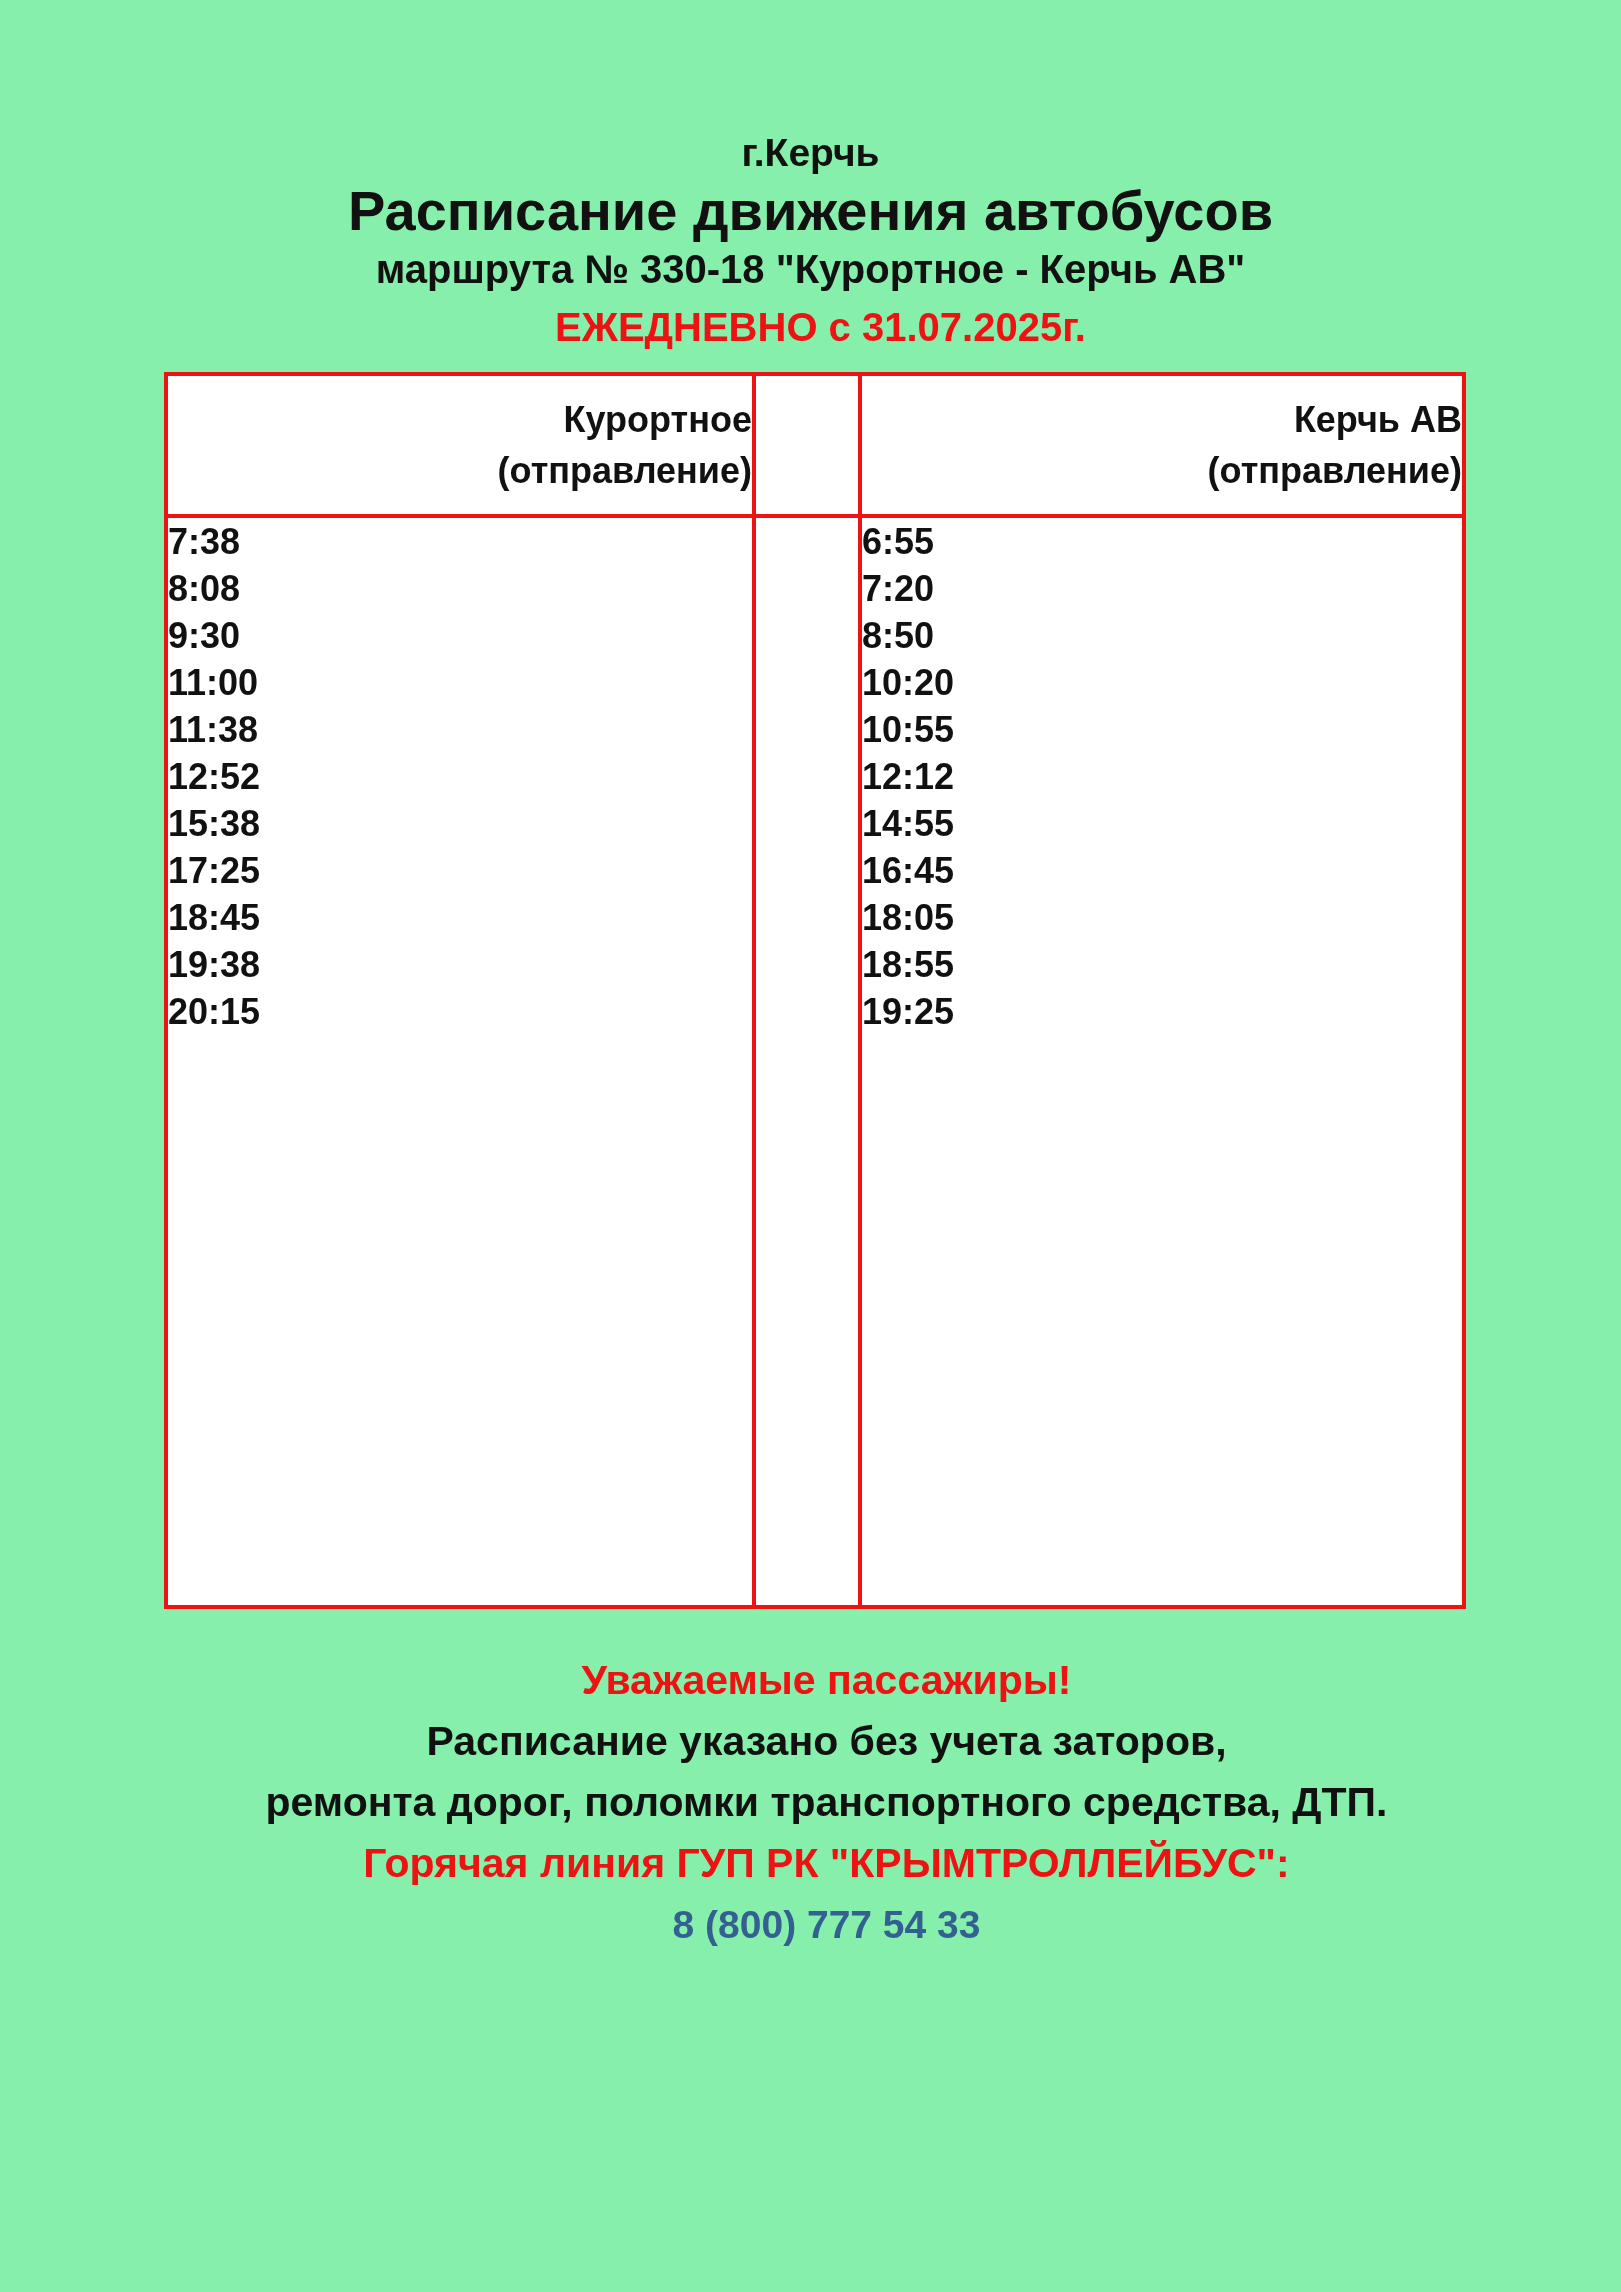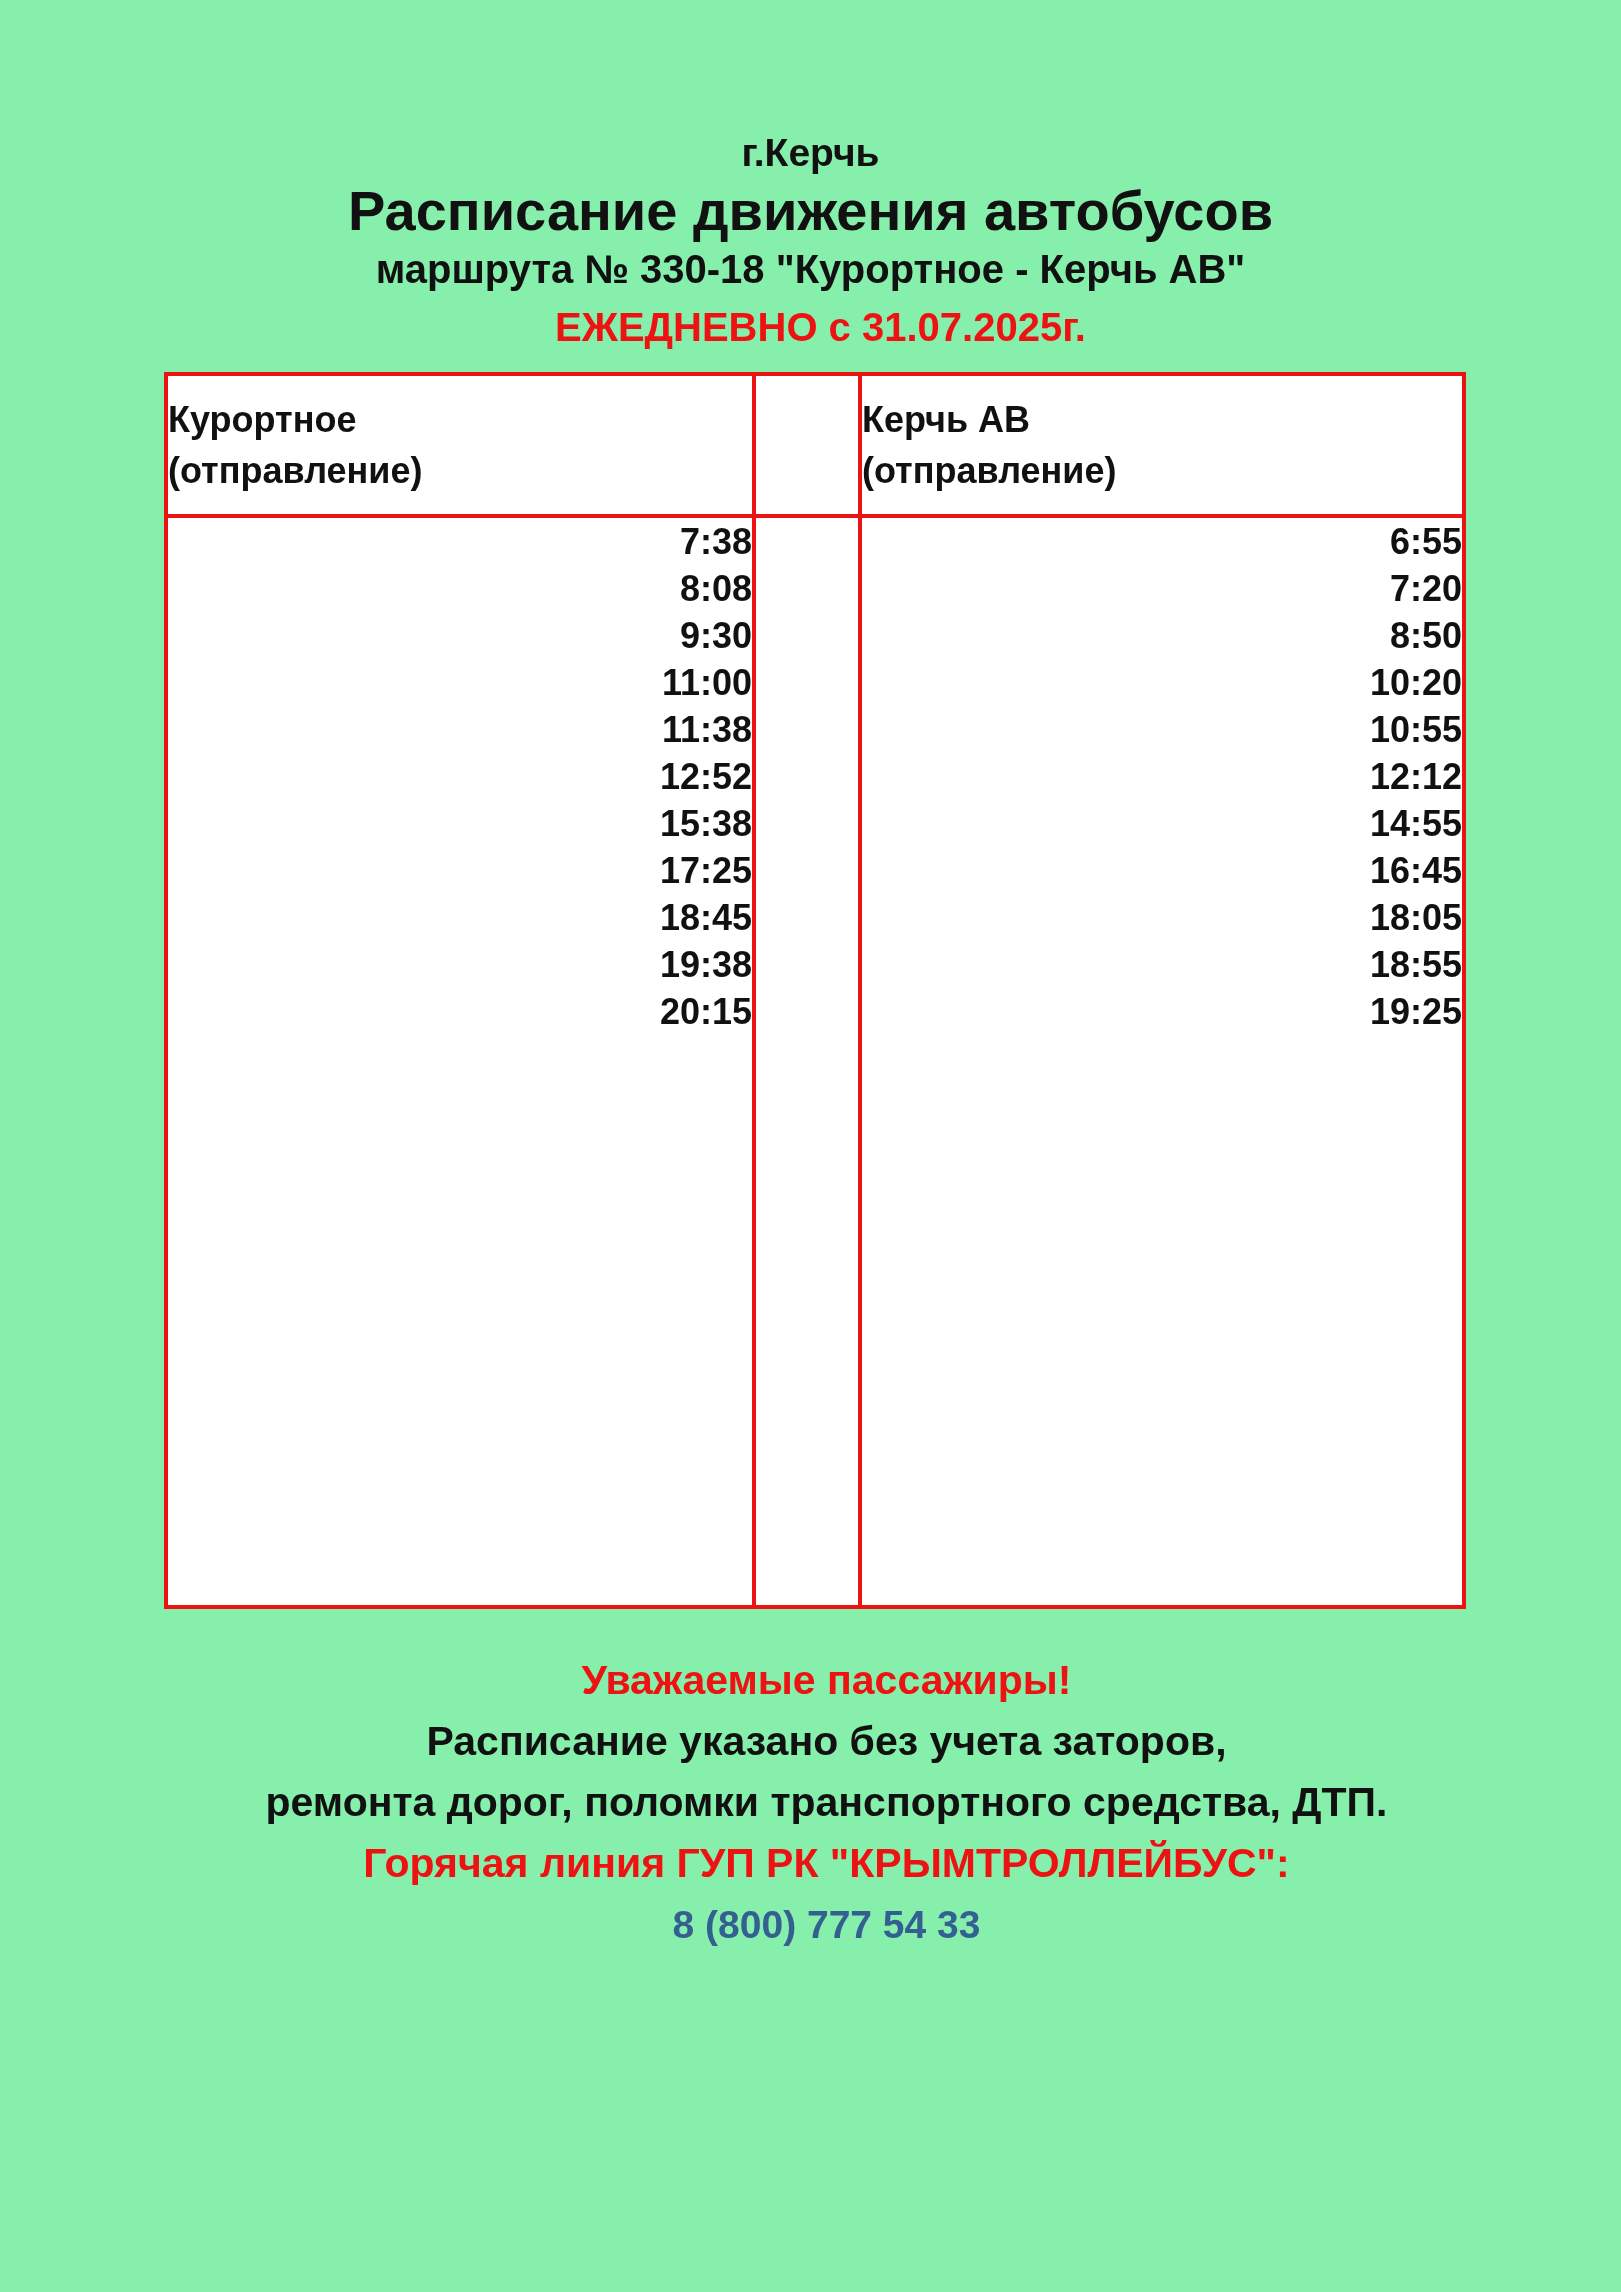--- a/index.html
+++ b/index.html
@@ -52,26 +52,26 @@
   table.schedule td {
     border: 4.5px solid var(--red);
     padding: 0;
     background: #ffffff;
   }
   table.schedule thead tr { height: 142px; }
   table.schedule th {
     font-size: 36px;
     line-height: 51px;
     font-weight: 700;
-    text-align: left;
+    text-align: right;
     vertical-align: middle;
   }
   table.schedule tbody td {
     vertical-align: top;
-    text-align: right;
+    text-align: left;
   }
   table.schedule tbody tr { height: 1091px; }
   .col-title, .col-subtitle { display: block; }
   .time {
     font-size: 36px;
     line-height: 47px;
     height: 47px;
   }
 
   

